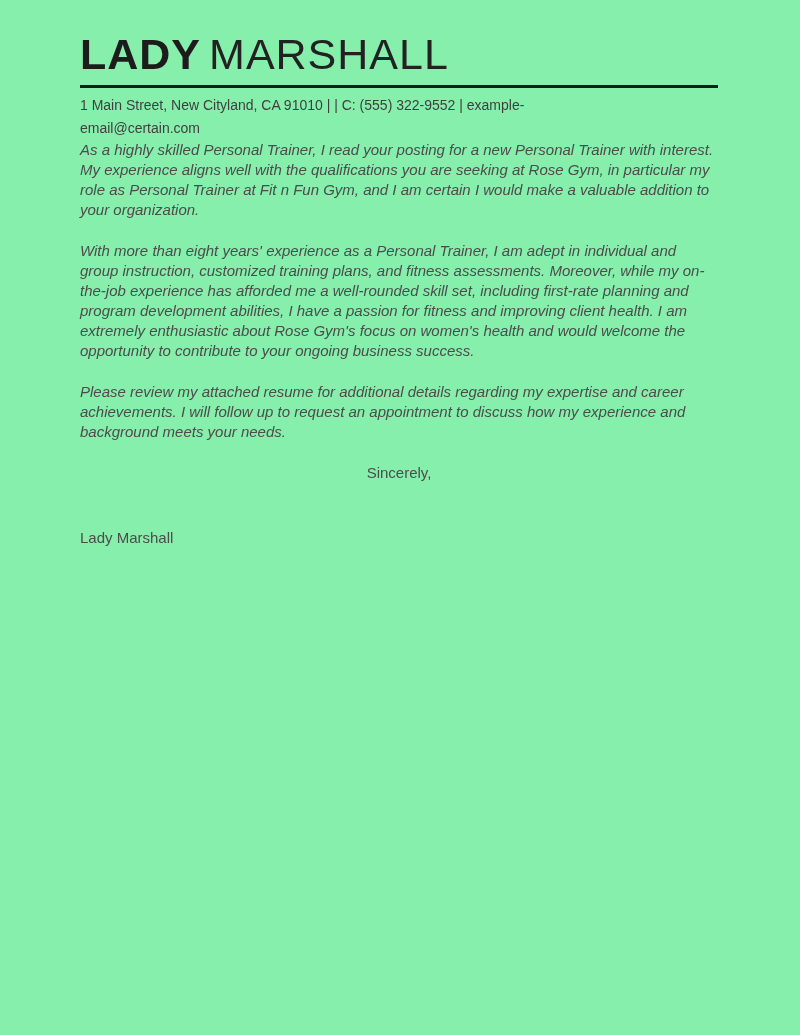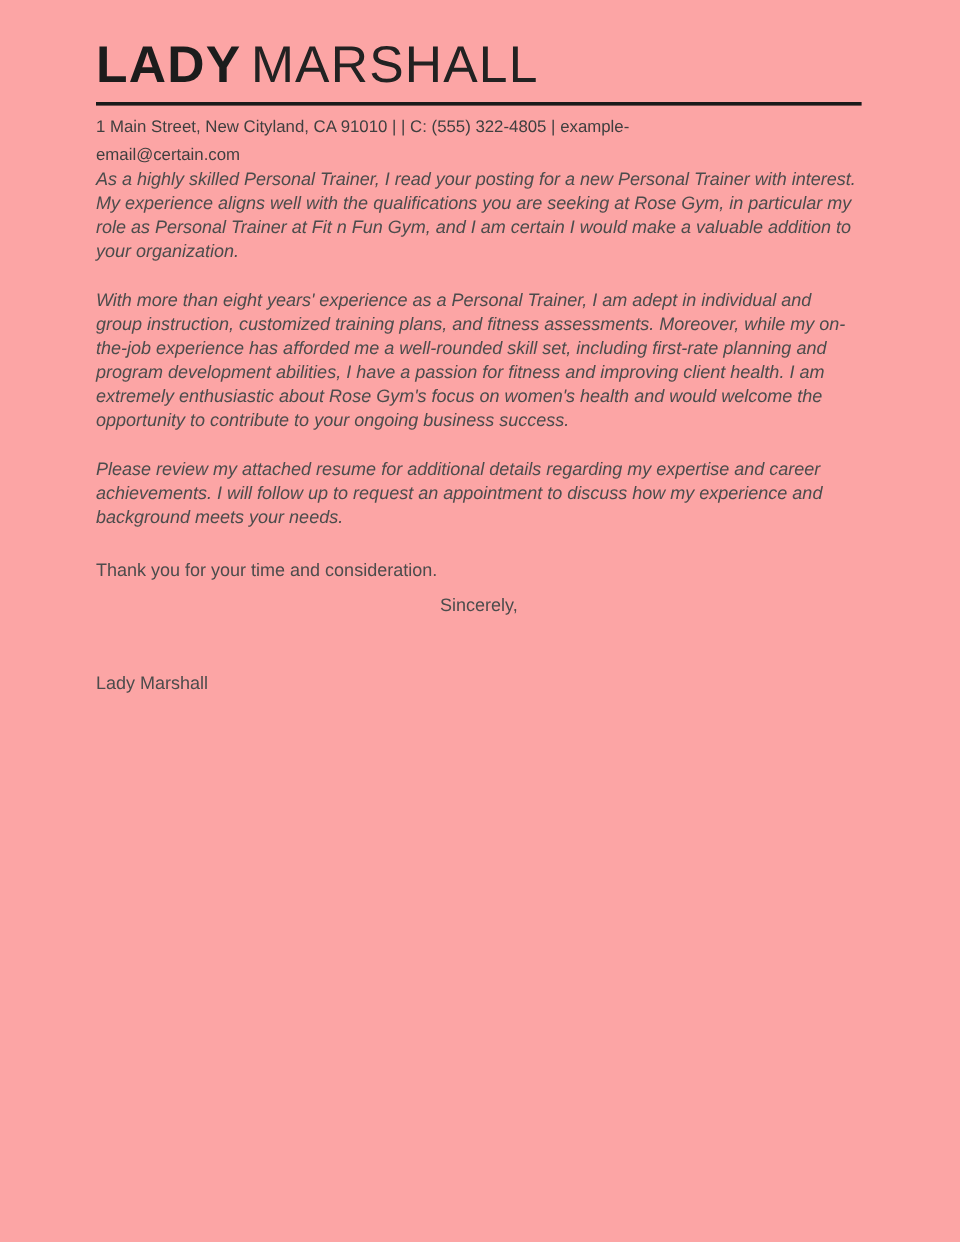--- a/index.html
+++ b/index.html
@@ -5,21 +5,21 @@
   html, body {
     margin: 0;
     padding: 0;
     background: #ffffff;
   }
   .page {
     position: relative;
     width: 800px;
     height: 1035px;
     margin: 0 auto;
-    background: #fca5a5;
+    background: #86efac;
     box-sizing: border-box;
     padding: 30px 82px 0 80px;
     font-family: "Liberation Sans", "DejaVu Sans", sans-serif;
     color: #4c4c4c;
   }
   .name {
     font-size: 43px;
     line-height: 48px;
     letter-spacing: 1px;
     color: #1c1c1c;
@@ -78,26 +78,25 @@
 
 <div class="page">
 
   <div class="name">
     <span class="first">LADY</span><span class="last">MARSHALL</span>
   </div>
 
   <div class="rule"></div>
 
   <div class="contact">
-    <span>1 Main Street, New Cityland, CA 91010 | | C: (555) 322-4805 | example-</span>
+    <span>1 Main Street, New Cityland, CA 91010 | | C: (555) 322-9552 | example-</span>
     <span>email@certain.com</span>
   </div>
 
 
   <p class="body-par">As a highly skilled Personal Trainer, I read your posting for a new Personal Trainer with interest. My experience aligns well with the qualifications you are seeking at Rose Gym, in particular my role as Personal Trainer at Fit n Fun Gym, and I am certain I would make a valuable addition to your organization.</p>
   <p class="body-par">With more than eight years' experience as a Personal Trainer, I am adept in individual and group instruction, customized training plans, and fitness assessments. Moreover, while my on-the-job experience has afforded me a well-rounded skill set, including first-rate planning and program development abilities, I have a passion for fitness and improving client health. I am extremely enthusiastic about Rose Gym's focus on women's health and would welcome the opportunity to contribute to your ongoing business success.</p>
   <p class="body-par">Please review my attached resume for additional details regarding my expertise and career achievements. I will follow up to request an appointment to discuss how my experience and background meets your needs.</p>
 
-  <div class="thanks">Thank you for your time and consideration.</div>
   <div class="closing">Sincerely,</div>
   <div class="signature">Lady Marshall</div>
 
 </div>
 
 </body></html>

